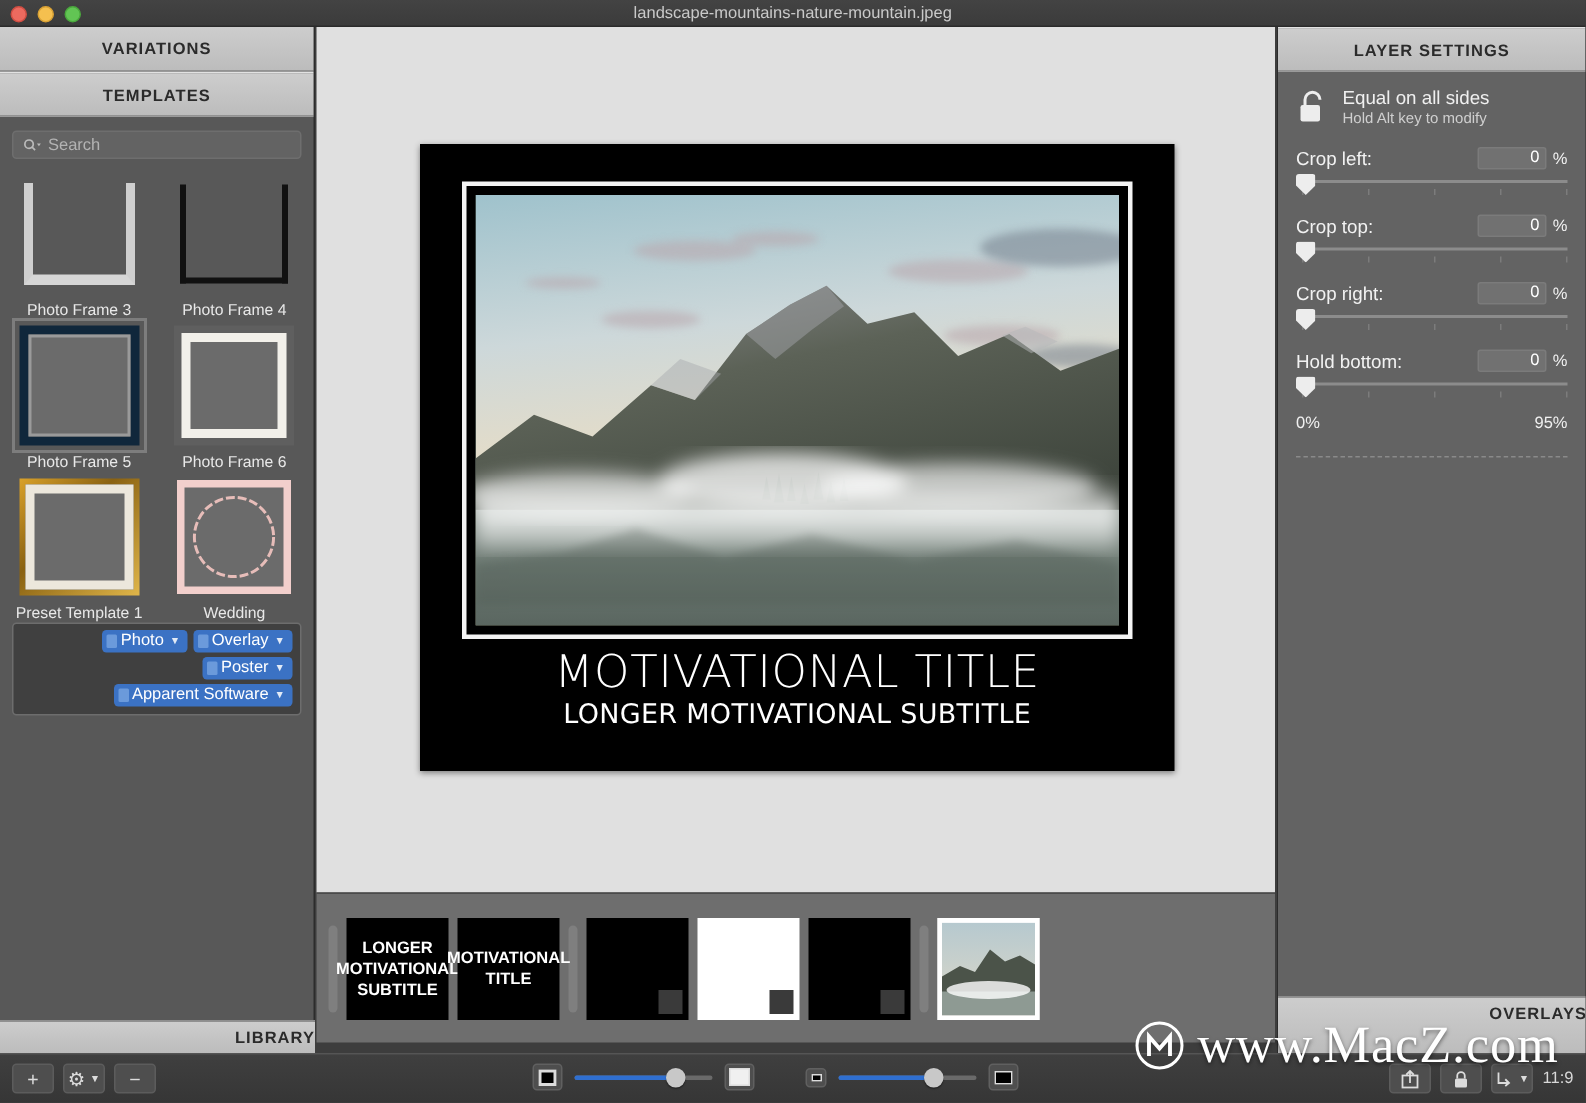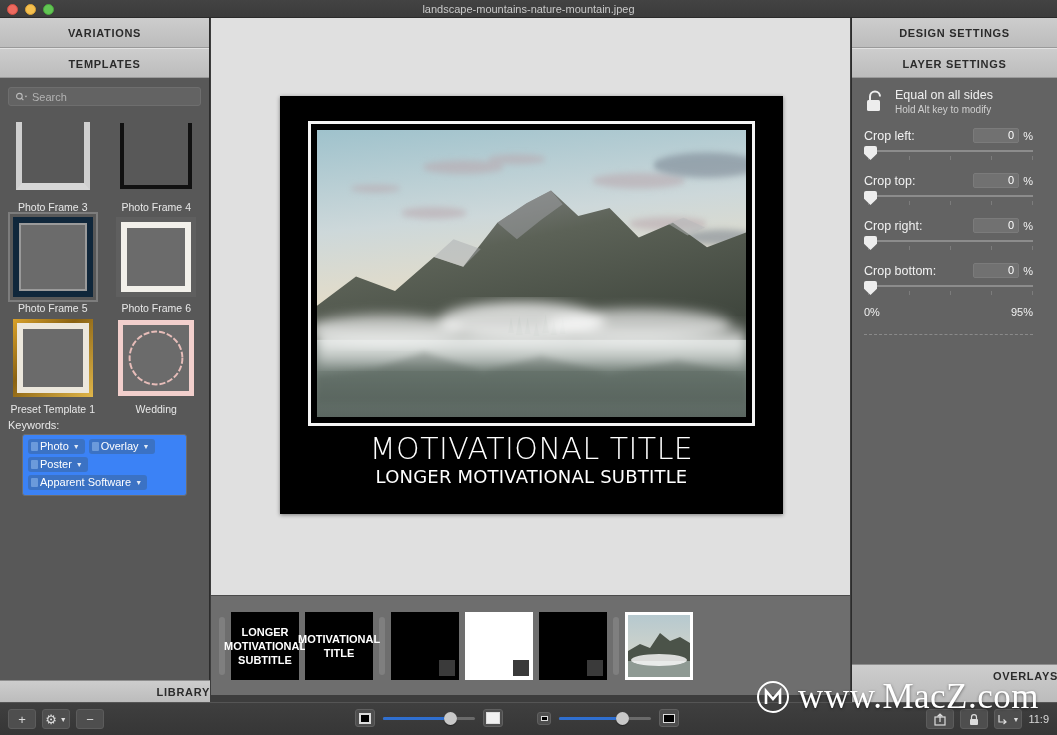--- a/index.html
+++ b/index.html
@@ -78,23 +78,23 @@
   .f-poster .pt { font-size:5px; color:#fff; font-weight:bold; margin-top:2px; letter-spacing:.2px; }
   .f-poster .ps { font-size:3.4px; color:#fff; font-weight:bold; }
   .f-preset { width:80px; height:78px; background:linear-gradient(135deg,#d9a12a,#8a6212 40%,#e0b64a); padding:4px; }
   .f-preset i { display:block; width:100%; height:100%; border:6px solid #ece7dc; background:#6b6b6b; }
   .f-wed { width:76px; height:76px; background:#f2cfcc; padding:5px; position:relative; }
   .f-wed i { display:block; width:100%; height:100%; background:#6b6b6b; }
   .f-wed svg { position:absolute; left:5px; top:5px; width:calc(100% - 10px); height:calc(100% - 10px); }
 
   .kw-title { font-size: 11px; color: #e8e8e8; padding: 4px 0 3px 8px; }
   .kw-box {
-    margin: 0 22px; background: #3b82f6; border: 1px solid #6d6d6d;
+    margin: 0 8px; background: #404040; border: 1px solid #6d6d6d;
     border-radius: 3px; padding: 4px 5px 5px 5px;
-    display: flex; flex-wrap: wrap; gap: 3px 4px; align-content: flex-start;
+    display: flex; flex-wrap: wrap; gap: 3px 4px; align-content: flex-start; justify-content: flex-end;
   }
   .kw-tag {
     background: #3b72c4; border-radius: 3px; color: #fff; font-size: 11px;
     padding: 0 5px 0 12px; height: 15px; line-height: 15px;
     display: inline-flex; align-items: center; gap: 4px; position: relative;
   }
   .kw-tag::before {
     content:""; position:absolute; left:3px; top:3px; width:7px; height:9px;
     background:#6b9adb; border-radius:1px;
   }
@@ -145,21 +145,21 @@
   .fs-txt { color:#fff; font-weight:bold; font-size:11px; text-align:center; line-height:14px;
     display:flex; align-items:center; justify-content:center; height:100%; padding:0 2px; }
   .fs-white { background:#fff; }
   .fs-photo { position:absolute; inset:0; overflow:hidden; }
 
   
   .right-panel {
     position: absolute; left: 851px; top: 18px; width: 206px; height: 684px;
     background: #636363; border-left: 1px solid #2c2c2c;
   }
-  .rp-body { padding: 10px 24px 0 12px; }
+  .rp-body { padding: 10px 12px 0 12px; }
   .lock-row { display: flex; align-items: flex-start; gap: 9px; margin-bottom: 12px; }
   .lock-icon { width: 22px; height: 24px; flex: 0 0 auto; margin-top: 2px; }
   .lock-t1 { font-size: 12.5px; color: #f0f0f0; line-height: 15px; }
   .lock-t2 { font-size: 10px; color: #cfcfcf; line-height: 13px; }
 
   .crop-row { display: flex; align-items: center; justify-content: space-between; margin-bottom: 3px; gap: 16px; }
   .crop-label { font-size: 12.5px; color: #f2f2f2; }
   .crop-val-wrap { display: flex; align-items: center; gap: 4px; }
   .crop-val {
     width: 46px; height: 15px; background: #717171; border: 1px solid #7b7b7b;
@@ -297,21 +297,20 @@
             <i></i>
             <svg viewBox="0 0 100 100" preserveAspectRatio="none">
               <circle cx="50" cy="50" r="40" fill="none" stroke="#e7bdb9" stroke-width="3" stroke-dasharray="9 3"></circle>
             </svg>
           </div>
         </div>
         <div class="tpl-label">Wedding</div>
       </div>
     </div>
 
-    <div class="kw-title">Keywords:</div>
     <div class="kw-box">
       <span class="kw-tag">
         <span>Photo</span>
         <span class="kw-chev">▼</span>
       </span>
       <span class="kw-tag">
         <span>Overlay</span>
         <span class="kw-chev">▼</span>
       </span>
       <span class="kw-tag">
@@ -437,21 +436,20 @@
           <rect width="62" height="62" fill="url(#tsky)"></rect>
           <path d="M0 62 L0 36 L12 29 L22 33 L32 18 L42 26 L52 22 L62 28 L62 62 Z" fill="#4b5349"></path>
           <rect x="0" y="46" width="62" height="16" fill="#8e9a93"></rect>
           <ellipse cx="31" cy="45" rx="28" ry="6" fill="#fff" opacity="0.8"></ellipse>
         </svg>
       </div>
     </div>
   </div>
 
   <div class="right-panel">
-    <div class="tabbar-btn">DESIGN SETTINGS</div>
     <div class="tabbar-btn sep-top">LAYER SETTINGS</div>
 
     <div class="rp-body">
       <div class="lock-row">
         <svg class="lock-icon" viewBox="0 0 22 24">
           <path d="M6 10 V6.5 A5 5 0 0 1 16 6.5" fill="none" stroke="#ededed" stroke-width="2"></path>
           <rect x="3" y="10" width="13" height="11" rx="1.5" fill="#ededed"></rect>
         </svg>
         <div>
           <div class="lock-t1">Equal on all sides</div>
@@ -510,21 +508,21 @@
             <i></i>
             <i></i>
             <i></i>
             <i></i>
             <i></i>
           </div>
         <div class="knob"></div>
       </div>
 
       <div class="crop-row">
-        <span class="crop-label">Crop bottom:</span>
+        <span class="crop-label">Hold bottom:</span>
         <span class="crop-val-wrap">
           <span class="crop-val">0</span>
           <span class="crop-pct">%</span>
         </span>
       </div>
       <div class="slider">
         <div class="track"></div>
         <div class="ticks">
             <i></i>
             <i></i>

